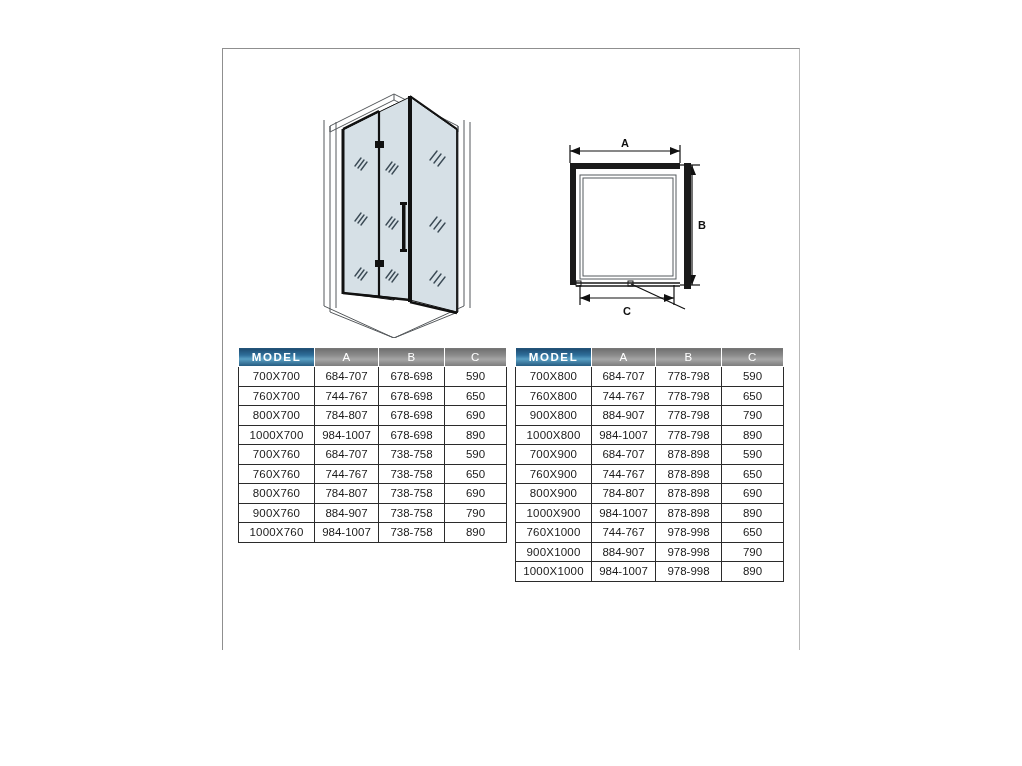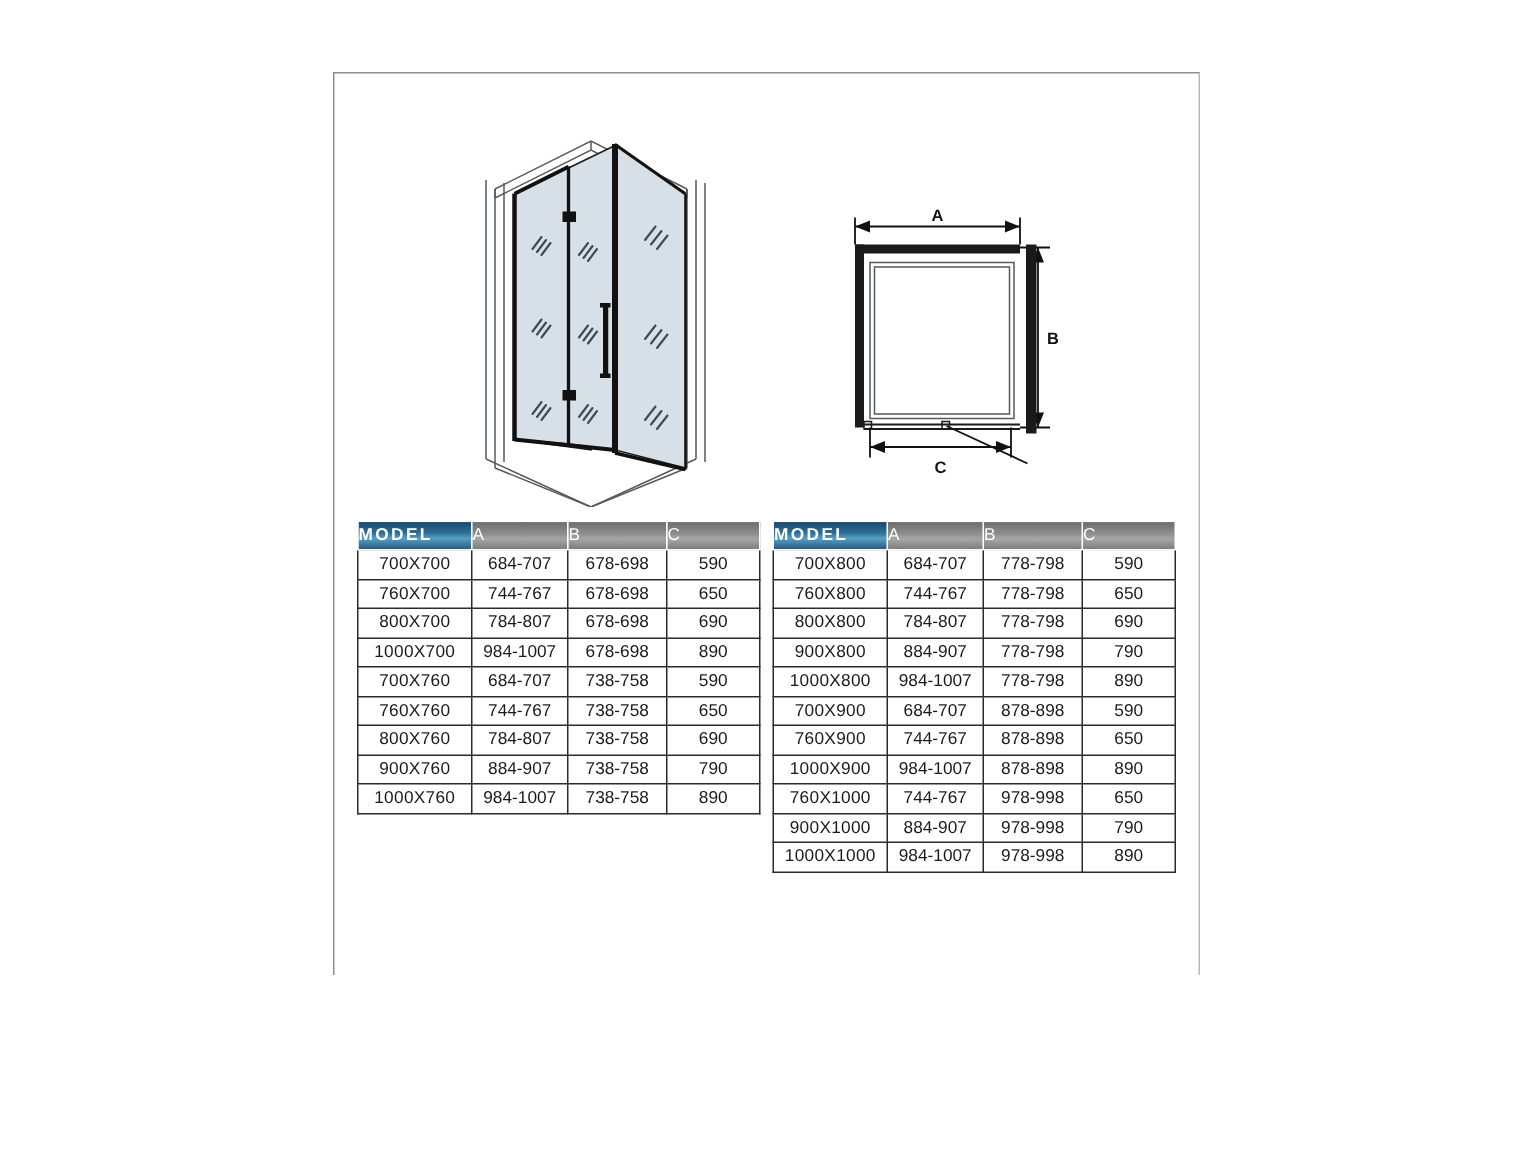--- a/index.html
+++ b/index.html
@@ -54,21 +54,21 @@
   #table-left  { left: 238px; top: 347px; }
   #table-right { left: 515px; top: 347px; }
 
   .spec-table th {
     height: 19px;
     padding: 0;
     color: #ffffff;
     font-size: 11.5px;
     font-weight: bold;
     letter-spacing: 0.8px;
-    text-align: left;
+    text-align: center;
     border: 1px solid #ffffff;
     box-sizing: border-box;
   }
   .spec-table th.th-model {
     background: linear-gradient(to bottom, #1d4a6e 0%, #2f6f9b 38%, #59a0c4 58%, #23577c 100%);
     letter-spacing: 1.6px;
   }
   .spec-table th.th-dim {
     background: linear-gradient(to bottom, #6f6f6f 0%, #8d8d8d 40%, #a6a6a6 60%, #7a7a7a 100%);
     font-weight: normal;
@@ -311,26 +311,20 @@
         <td>778-798</td>
         <td>590</td>
       </tr>
       <tr>
         <td class="c-model">760X800</td>
         <td>744-767</td>
         <td>778-798</td>
         <td>650</td>
       </tr>
       <tr>
-        <td class="c-model">800X800</td>
-        <td>784-807</td>
-        <td>778-798</td>
-        <td>690</td>
-      </tr>
-      <tr>
         <td class="c-model">900X800</td>
         <td>884-907</td>
         <td>778-798</td>
         <td>790</td>
       </tr>
       <tr>
         <td class="c-model">1000X800</td>
         <td>984-1007</td>
         <td>778-798</td>
         <td>890</td>
@@ -341,20 +335,26 @@
         <td>878-898</td>
         <td>590</td>
       </tr>
       <tr>
         <td class="c-model">760X900</td>
         <td>744-767</td>
         <td>878-898</td>
         <td>650</td>
       </tr>
       <tr>
+        <td class="c-model">800X900</td>
+        <td>784-807</td>
+        <td>878-898</td>
+        <td>690</td>
+      </tr>
+      <tr>
         <td class="c-model">1000X900</td>
         <td>984-1007</td>
         <td>878-898</td>
         <td>890</td>
       </tr>
       <tr>
         <td class="c-model">760X1000</td>
         <td>744-767</td>
         <td>978-998</td>
         <td>650</td>

